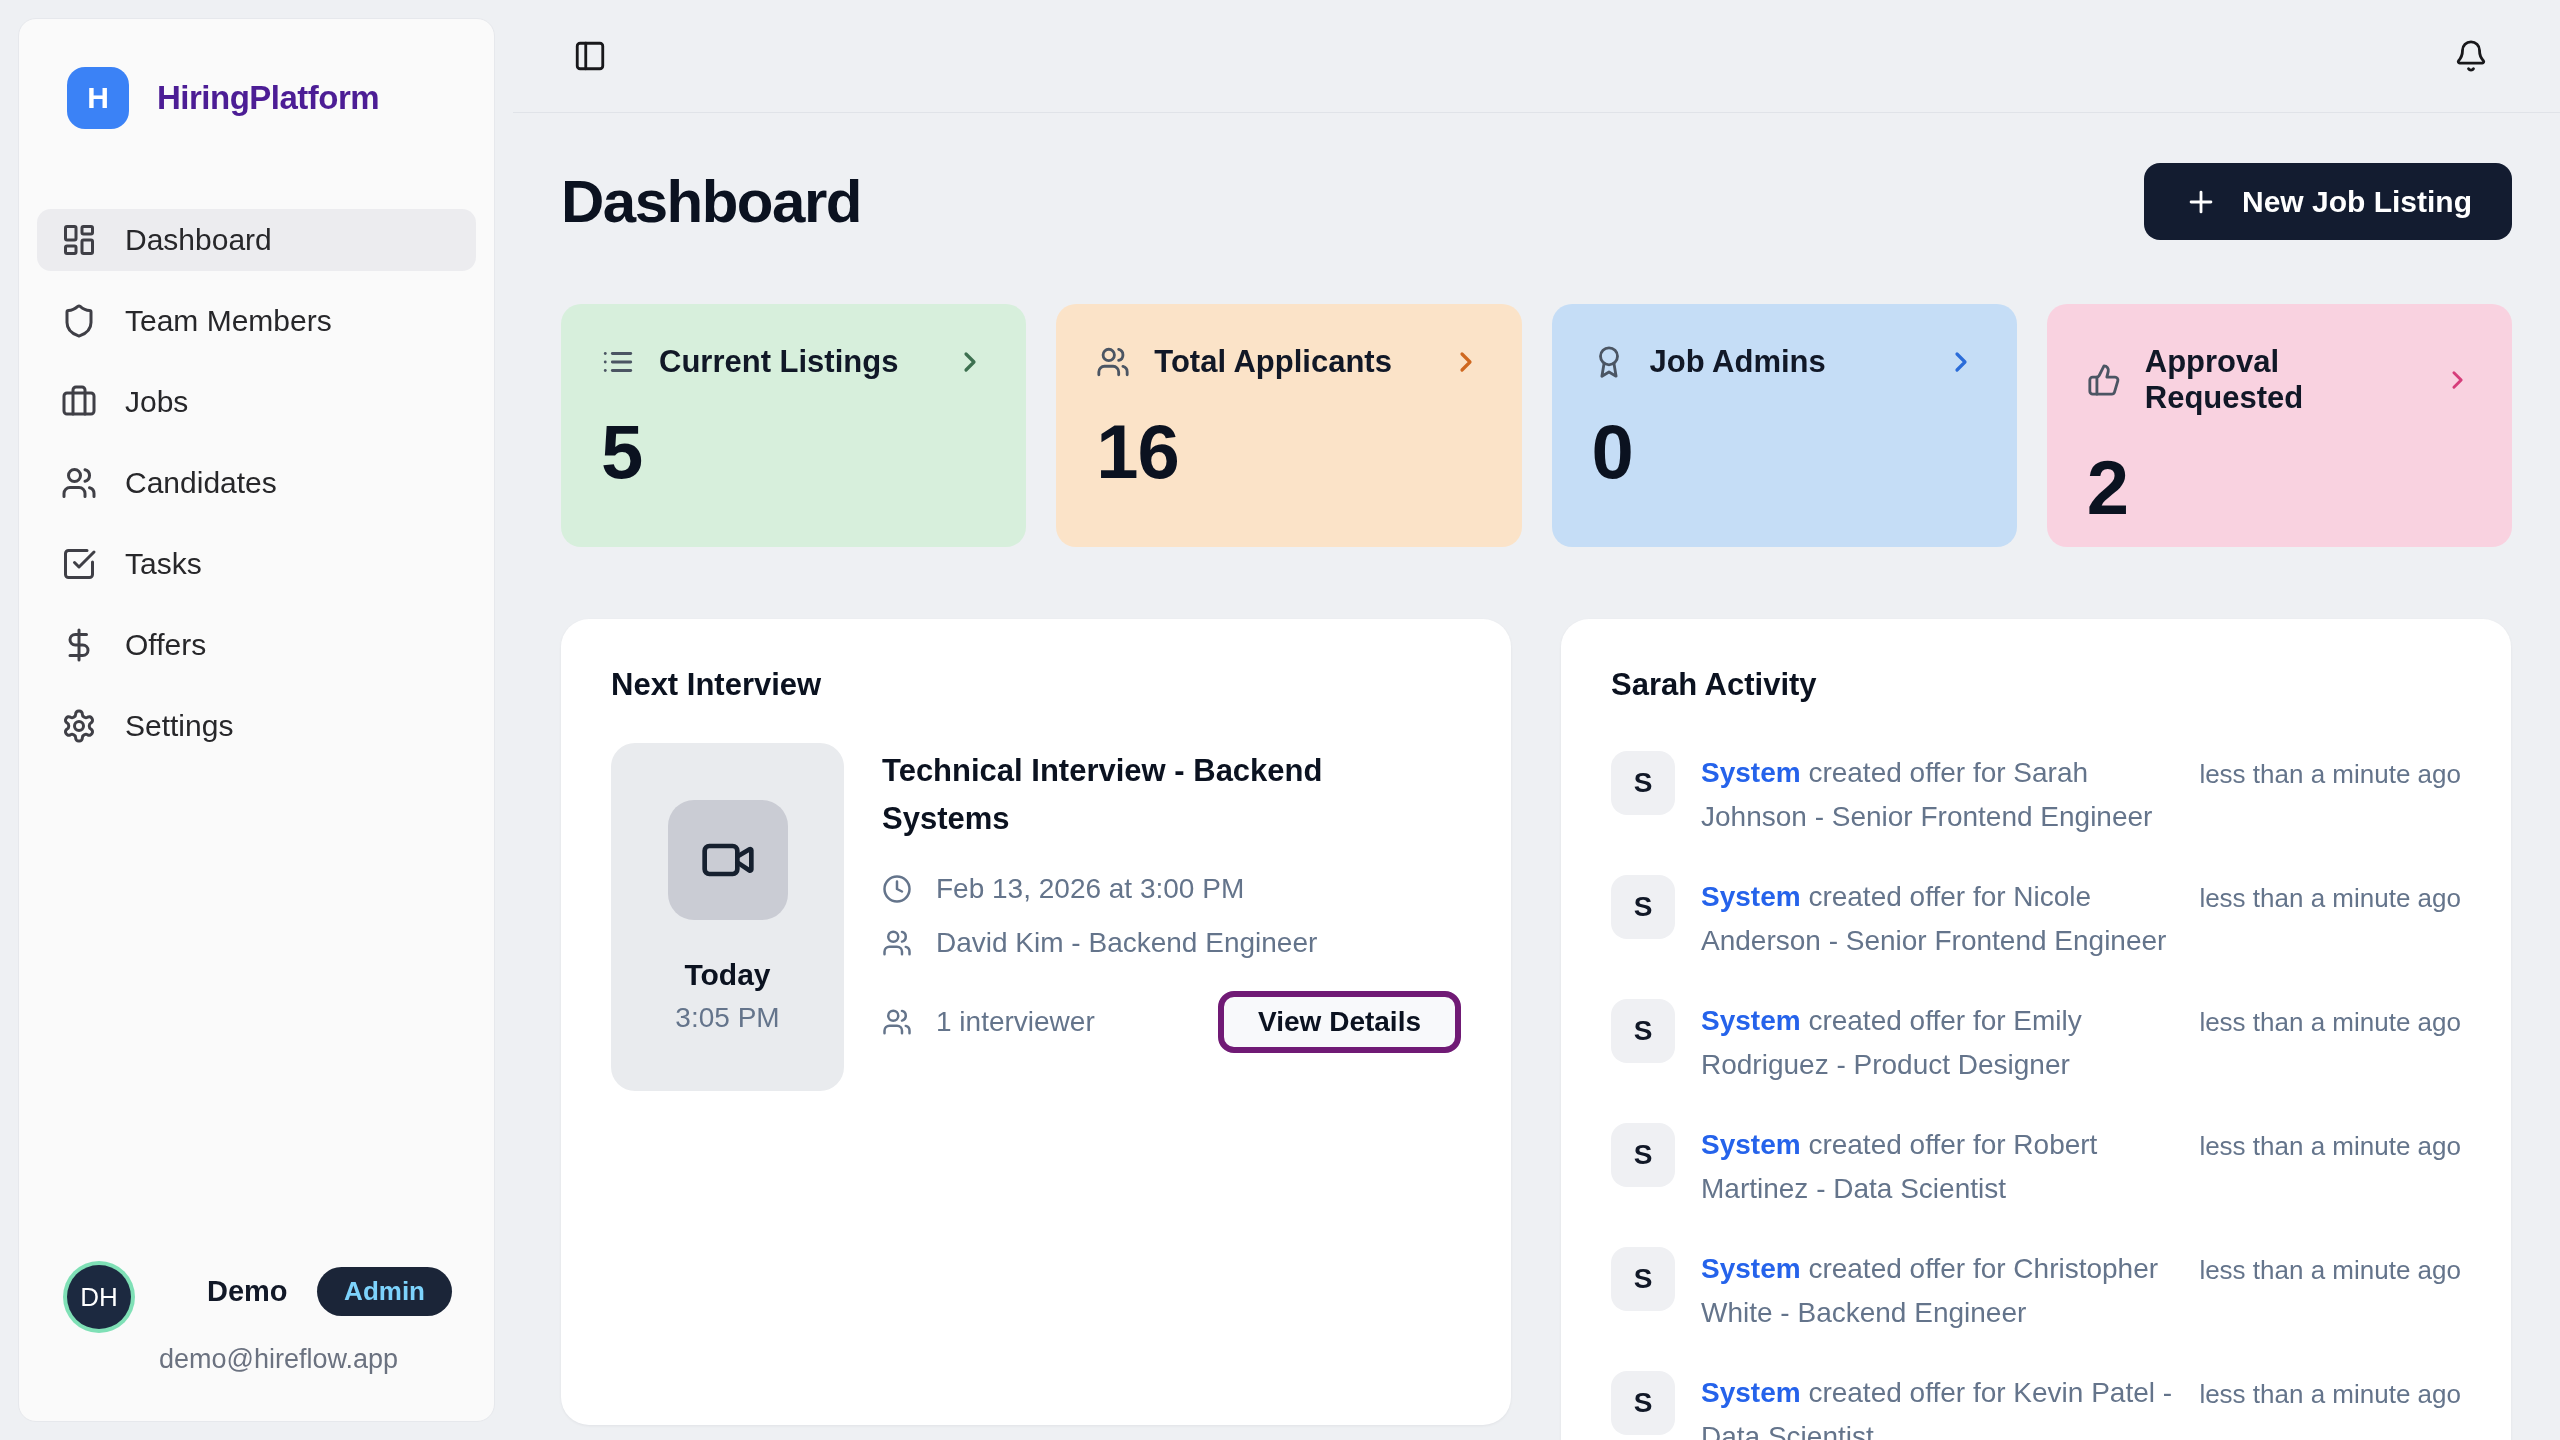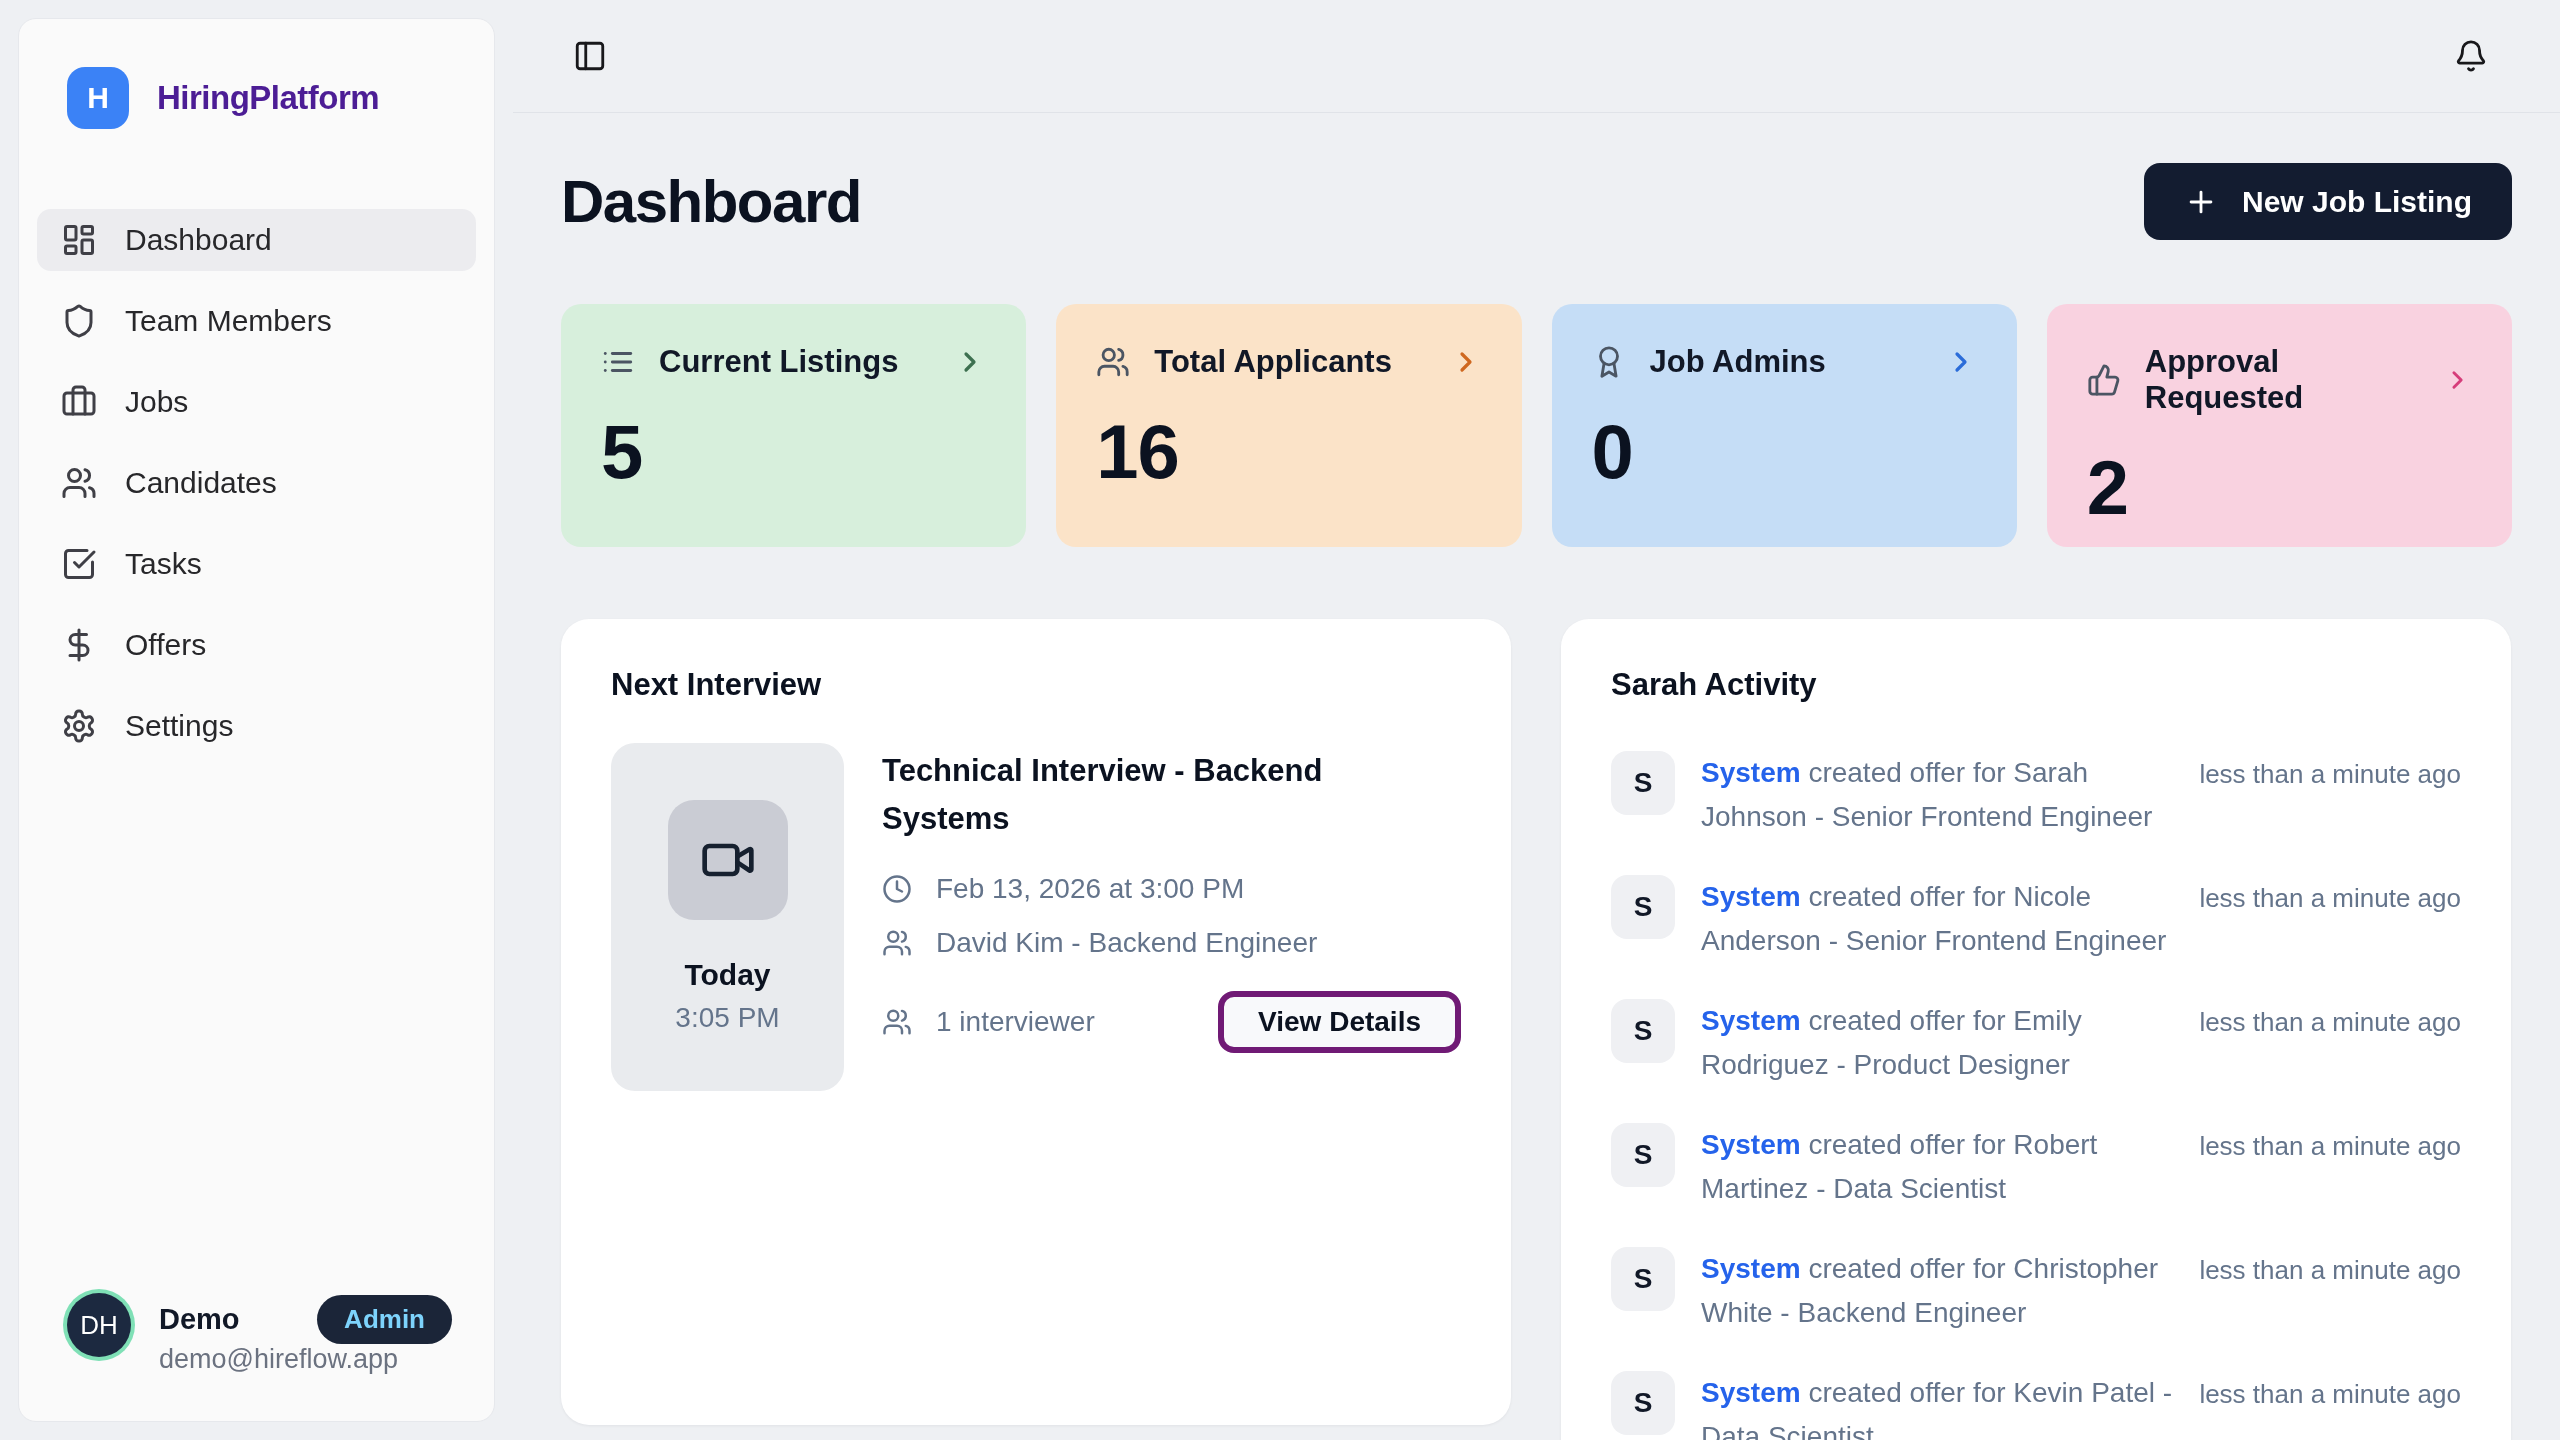--- a/index.html
+++ b/index.html
@@ -34,26 +34,26 @@
   .nav-item svg { width:36px; height:36px; color:#3f3f46; flex-shrink:0; }
 
   .sidebar-user { margin-top:auto; display:flex; align-items:flex-start; gap:28px; padding:0 42px 46px 48px; }
   .avatar {
     width:64px; height:64px; border-radius:50%; background:#1c2940; color:#fff;
     display:flex; align-items:center; justify-content:center; font-size:26px;
     box-shadow:0 0 0 4px #7fe0b6; flex-shrink:0;
   }
   .user-meta { flex:1; padding-top:2px; }
   .user-top { display:flex; align-items:center; justify-content:space-between; }
-  .user-name { font-size:29px; font-weight:700; color:#111827; }
+  .user-name { font-size:29px; font-weight:700; color:#111827;margin-left:48px; }
   .admin-badge {
     background:#1b2538; color:#7dd3fc; font-size:26px; font-weight:700;
     border-radius:999px; padding:9px 27px;
   }
-  .user-email { font-size:27px; color:#6b7280; margin-top:0; }
+  .user-email { font-size:27px; color:#6b7280; margin-top:28px; }
 
   
   .main { position:absolute; left:513px; top:0; right:0; height:1440px; }
   .topbar { height:113px; border-bottom:1px solid #e0e3e8; display:flex; align-items:center; padding:0 72px 0 60px; }
   .icon-btn { background:none; border:none; padding:0; cursor:pointer; color:#18181b; }
   .icon-btn svg { width:34px; height:34px; }
   .topbar .bell { margin-left:auto; }
 
   .content { padding:0 48px; }
   .title-row { margin-top:50px; display:flex; align-items:center; justify-content:space-between; }

